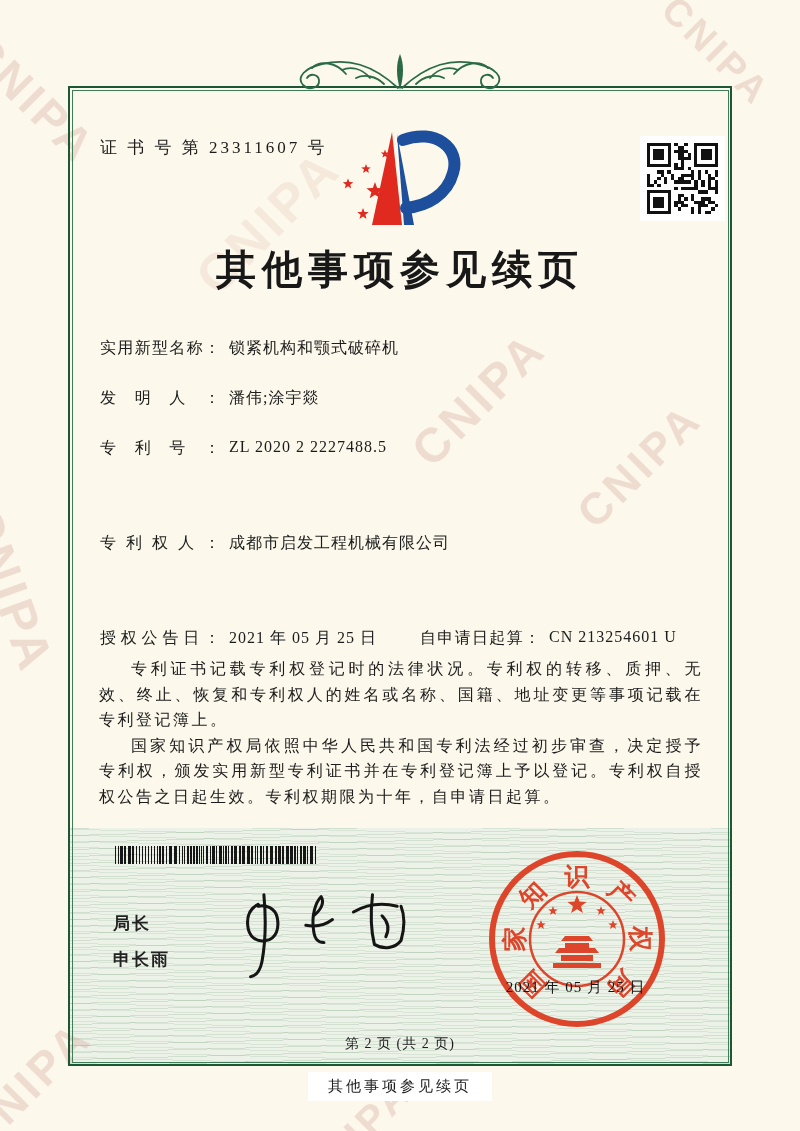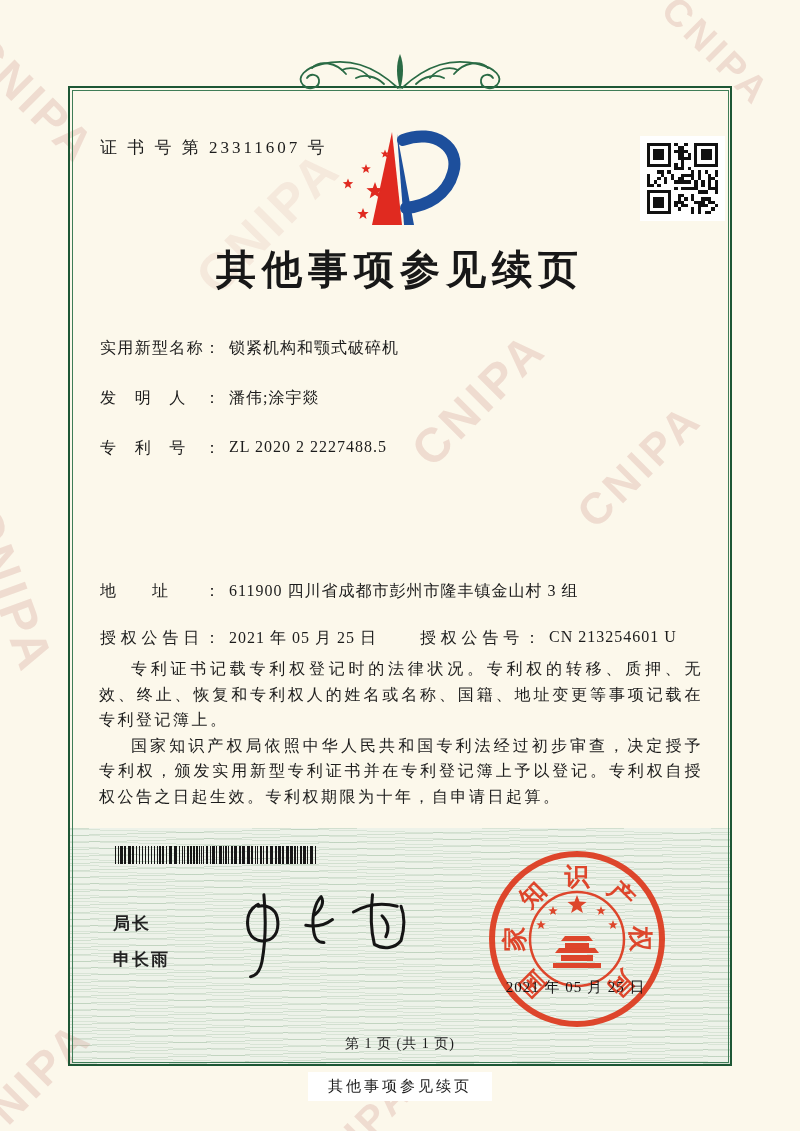--- a/index.html
+++ b/index.html
@@ -574,28 +574,28 @@
 
   <div class="field" style="top:388px">
     <span class="lbl">发明人：</span><span class="val">潘伟;涂宇燚</span>
   </div>
   <div class="field" style="top:338px">
     <span class="lbl">实用新型名称：</span><span class="val">锁紧机构和颚式破碎机</span>
   </div>
   <div class="field" style="top:438px">
     <span class="lbl">专利号：</span><span class="val">ZL 2020 2 2227488.5</span>
   </div>
-  <div class="field" style="top:581px">
-    <span class="lbl">地址：</span><span class="val">611900 四川省成都市彭州市隆丰镇金山村 3 组</span>
+  <div class="field" style="top:533px">
+    <span class="lbl">专利权人：</span><span class="val">成都市启发工程机械有限公司</span>
   </div>
   <div class="field" style="top:628px">
     <span class="lbl">授权公告日：</span><span class="val">2021 年 05 月 25 日</span>
   </div>
   <div class="field second" style="top:628px">
-    <span class="lbl">授权公告号：</span><span class="val">CN 213254601 U</span>
+    <span class="lbl">自申请日起算：</span><span class="val">CN 213254601 U</span>
   </div>
 
   <div class="body-text">
     <p>专利证书记载专利权登记时的法律状况。专利权的转移、质押、无效、终止、恢复和专利权人的姓名或名称、国籍、地址变更等事项记载在专利登记簿上。</p>
     <p>国家知识产权局依照中华人民共和国专利法经过初步审查，决定授予专利权，颁发实用新型专利证书并在专利登记簿上予以登记。专利权自授权公告之日起生效。专利权期限为十年，自申请日起算。</p>
   </div>
 
   <div class="barcode"><i style="width:1px;margin-right:2px"></i><i style="width:1px;margin-right:1px"></i><i style="width:3px;margin-right:1px"></i><i style="width:2px;margin-right:2px"></i><i style="width:3px;margin-right:1px"></i><i style="width:2px;margin-right:2px"></i><i style="width:1px;margin-right:2px"></i><i style="width:1px;margin-right:2px"></i><i style="width:1px;margin-right:2px"></i><i style="width:1px;margin-right:2px"></i><i style="width:1px;margin-right:2px"></i><i style="width:1px;margin-right:2px"></i><i style="width:1px;margin-right:2px"></i><i style="width:1px;margin-right:1px"></i><i style="width:2px;margin-right:1px"></i><i style="width:2px;margin-right:2px"></i><i style="width:1px;margin-right:2px"></i><i style="width:3px;margin-right:2px"></i><i style="width:3px;margin-right:2px"></i><i style="width:1px;margin-right:2px"></i><i style="width:1px;margin-right:1px"></i><i style="width:1px;margin-right:2px"></i><i style="width:2px;margin-right:1px"></i><i style="width:2px;margin-right:1px"></i><i style="width:2px;margin-right:1px"></i><i style="width:2px;margin-right:1px"></i><i style="width:1px;margin-right:1px"></i><i style="width:1px;margin-right:1px"></i><i style="width:1px;margin-right:2px"></i><i style="width:2px;margin-right:2px"></i><i style="width:1px;margin-right:1px"></i><i style="width:3px;margin-right:1px"></i><i style="width:1px;margin-right:2px"></i><i style="width:3px;margin-right:1px"></i><i style="width:1px;margin-right:1px"></i><i style="width:2px;margin-right:1px"></i><i style="width:1px;margin-right:2px"></i><i style="width:2px;margin-right:1px"></i><i style="width:3px;margin-right:2px"></i><i style="width:2px;margin-right:1px"></i><i style="width:3px;margin-right:2px"></i><i style="width:3px;margin-right:1px"></i><i style="width:2px;margin-right:2px"></i><i style="width:1px;margin-right:1px"></i><i style="width:1px;margin-right:2px"></i><i style="width:2px;margin-right:1px"></i><i style="width:1px;margin-right:2px"></i><i style="width:2px;margin-right:2px"></i><i style="width:3px;margin-right:2px"></i><i style="width:2px;margin-right:1px"></i><i style="width:3px;margin-right:1px"></i><i style="width:2px;margin-right:2px"></i><i style="width:3px;margin-right:1px"></i><i style="width:3px;margin-right:1px"></i><i style="width:2px;margin-right:1px"></i><i style="width:1px;margin-right:2px"></i><i style="width:2px;margin-right:1px"></i><i style="width:3px;margin-right:1px"></i><i style="width:1px;margin-right:2px"></i><i style="width:3px;margin-right:2px"></i><i style="width:1px;margin-right:1px"></i></div>
 
   <div class="signer" style="top:912px">局长</div>
@@ -630,16 +630,16 @@
       <polygon class="seal-red" points="130.0,75.0 131.2,78.3 134.8,78.5 132.0,80.6 132.9,84.0 130.0,82.1 127.1,84.0 128.0,80.6 125.2,78.5 128.8,78.3"></polygon>
       <path class="seal-red" d="M82 91 L106 91 L110 96 L78 96 Z"></path>
       <rect class="seal-red" x="82" y="98" width="24" height="6"></rect>
       <path class="seal-red" d="M76 103 L112 103 L116 108 L72 108 Z"></path>
       <rect class="seal-red" x="78" y="110" width="32" height="6"></rect>
       <rect class="seal-red" x="70" y="118" width="48" height="5"></rect>
     </g>
   </svg>
   <div class="seal-date">2021 年 05 月 25 日</div>
 
-  <div class="page-info">第 1 页 (共 1 页)</div>
+  <div class="page-info">第 2 页 (共 2 页)</div>
   <div class="note">其他事项参见续页</div>
 
 </div>
 
 </body></html>

